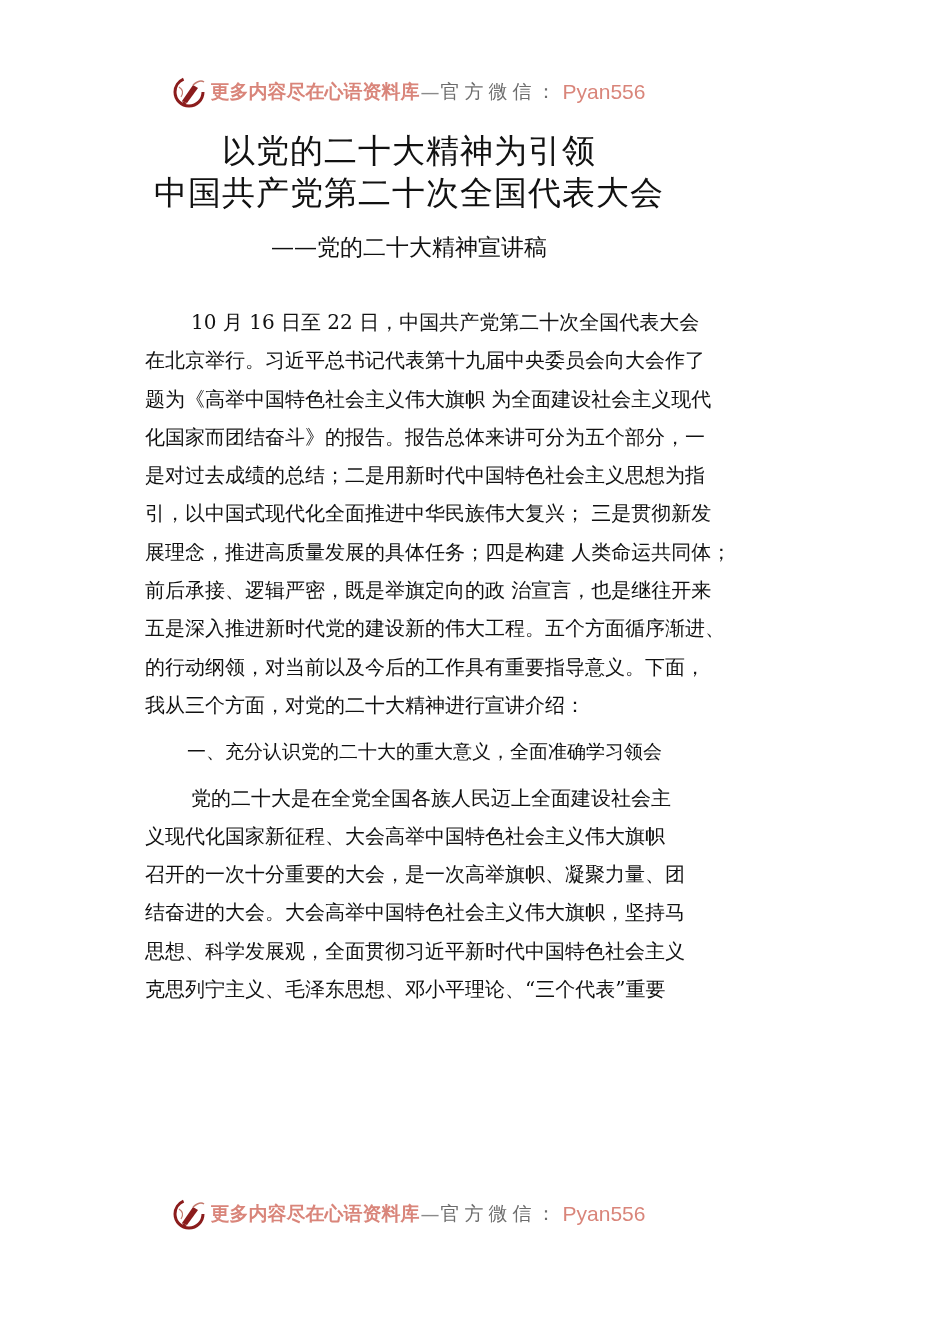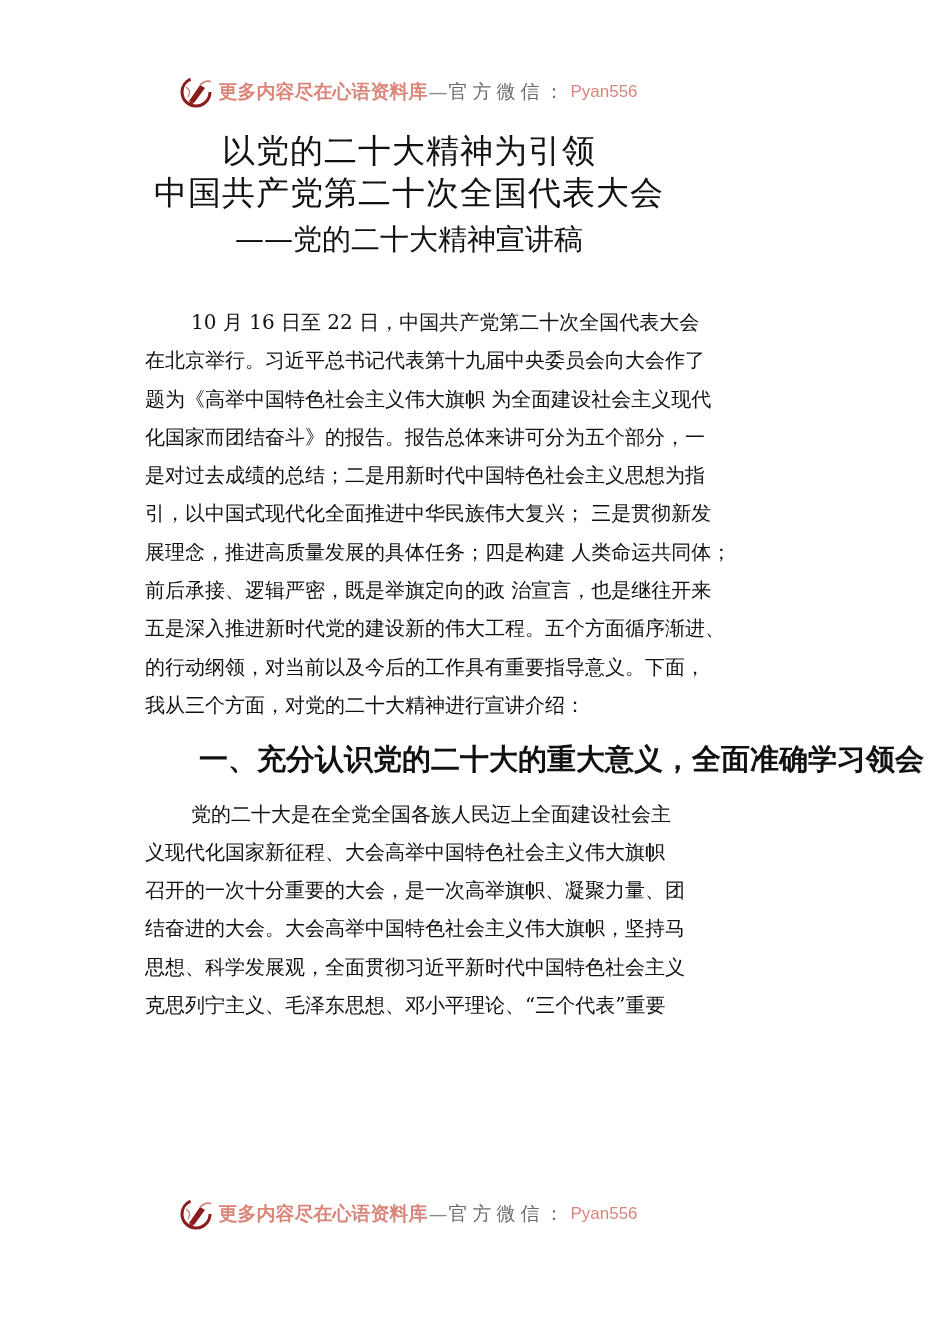--- a/index.html
+++ b/index.html
@@ -46,42 +46,42 @@
       margin: 0 1px;
     }
     .wm-gray {
       color: #6d6d6d;
       font-size: 19px;
       font-family: "DejaVu Serif", serif;
       letter-spacing: 5px;
     }
     .wm-id {
       color: #d9857a;
-      font-size: 17px;
+      font-size: 21px;
       font-family: "Liberation Sans", sans-serif;
       margin-left: 2px;
     }
     .title-block {
       position: absolute;
       top: 130px;
       left: 0;
       width: 818px;
       text-align: center;
     }
     .title-line {
       font-family: "DejaVu Serif", serif;
       font-size: 33px;
       line-height: 42px;
       color: #111;
       letter-spacing: 1px;
     }
     .subtitle {
-      font-size: 29px;
+      font-size: 23px;
       line-height: 34px;
-      margin-top: 8px;
+      margin-top: 16px;
       color: #111;
       font-family: "DejaVu Serif", serif;
     }
     .content {
       position: absolute;
       top: 295px;
       left: 137px;
       width: 690px;
     }
     .p {
@@ -91,24 +91,24 @@
       text-align: justify;
       word-break: break-all;
     }
     .line {
       display: block;
       white-space: nowrap;
     }
     .indent { padding-left: 46px; }
     .heading {
       font-family: "DejaVu Sans", sans-serif;
-      font-weight: bold;
-      font-size: 29px;
+      font-weight: normal;
+      font-size: 19px;
       line-height: 38.3px;
-      margin: 16px;
+      margin: 4px;
     }
     .heading .line { white-space: nowrap; }
   </style>
 </head>
 <body>
 
 <div class="watermark top">
   <span class="wm-logo">
     <svg width="34" height="34" viewBox="0 0 34 34">
       <circle cx="16" cy="17" r="14" fill="none" stroke="#8b1c1c" stroke-width="3" stroke-dasharray="60 30"></circle>

